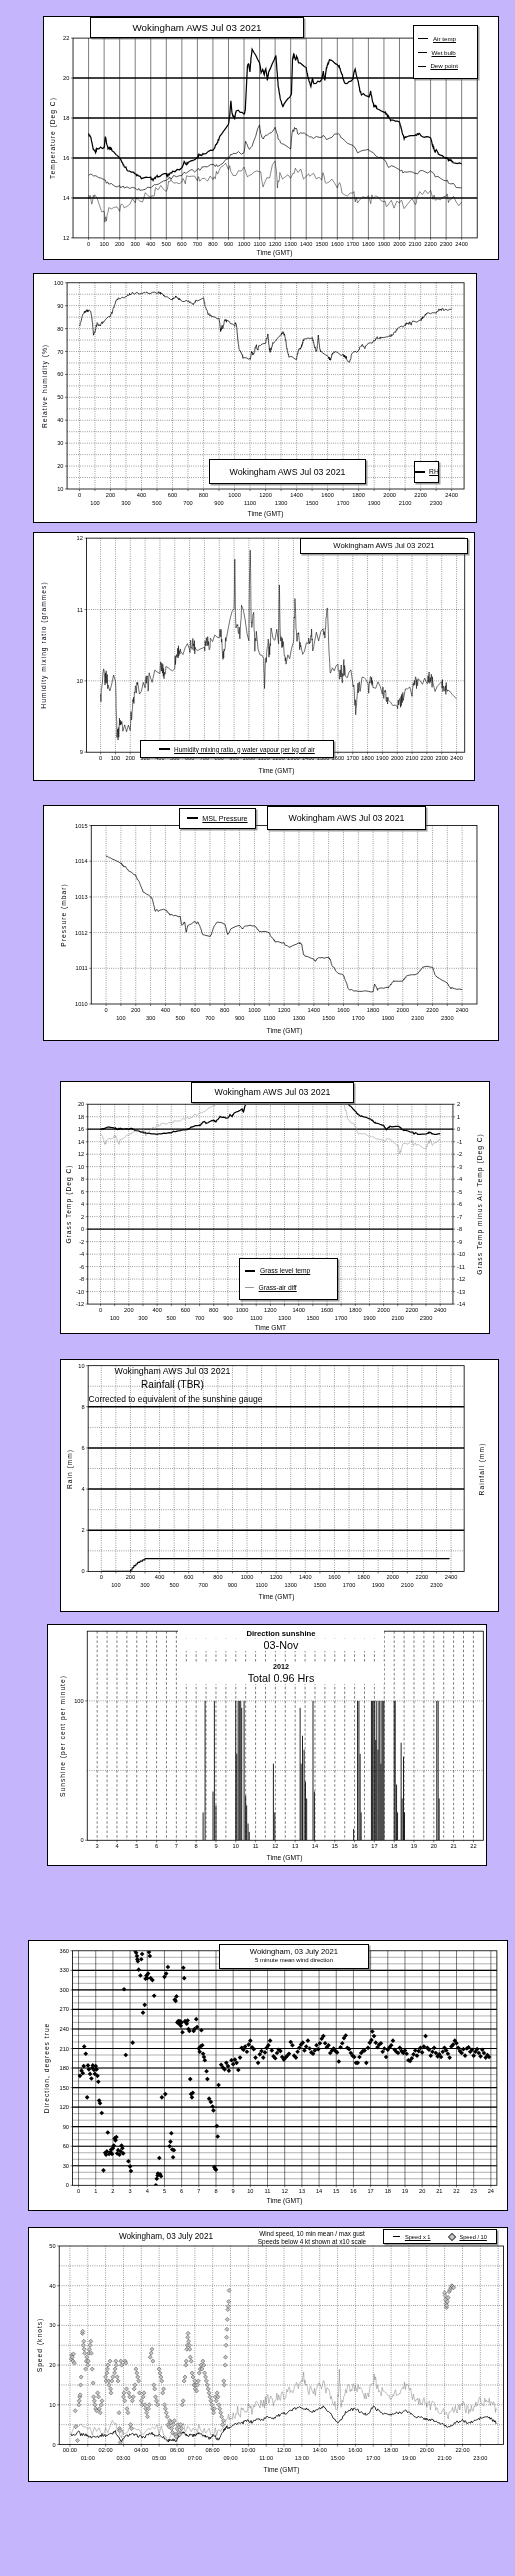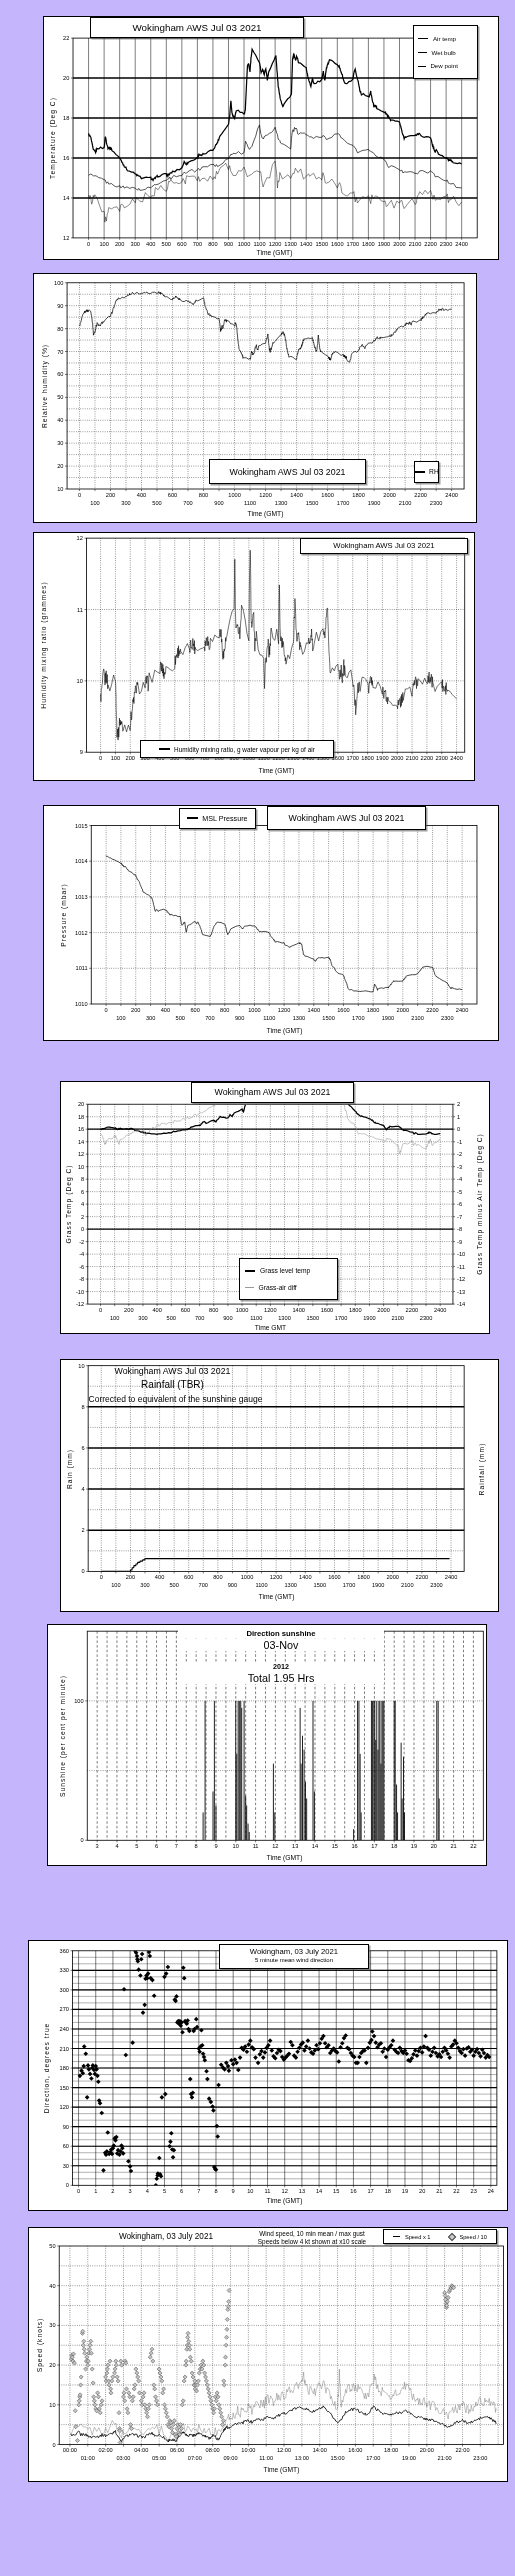--- a/index.html
+++ b/index.html
@@ -6,21 +6,21 @@
   body{font-family:"Liberation Sans", sans-serif;color:#000;}
   #page{position:relative;width:515px;height:2576px;background:#c4b5fd;overflow:hidden;}
   .panel{position:absolute;border:0.5px solid #000;background:#fff;}
   .plot{position:absolute;left:0;top:0;}
   svg text{font-family:"Liberation Sans", sans-serif;fill:#000;}
   .box{position:absolute;border:0.5px solid #000;background:#fff;box-shadow:1.5px 1.5px 0 rgba(80,80,80,.55);}
   .ttl{display:flex;align-items:center;justify-content:center;text-align:center;}
   .ylab{position:absolute;white-space:nowrap;transform:translate(-50%,-50%) rotate(-90deg);font-size:6.7px;letter-spacing:1px;}
   .xlab{position:absolute;font-size:6.7px;text-align:center;}
   .ftext{position:absolute;text-align:center;white-space:nowrap;}
-  .lrow{display:flex;align-items:center;gap:4.6px;font-size:6.2px;white-space:nowrap;}
+  .lrow{display:flex;align-items:center;gap:4.6px;font-size:6.2px;white-space:nowrap;text-decoration:underline;}
   .g-line{display:inline-block;background:#000;flex:0 0 auto;}
   .g-w3{width:10.3px;height:1.5px;}
   .g-w2{width:8.8px;height:1px;}
   .g-w1{width:7.7px;height:0.5px;}
   .g-gray{width:8.8px;height:1px;background:#999;}
   .g-dia{display:inline-block;width:4.1px;height:4.1px;background:#c9c9c9;border:0.5px solid #444;transform:rotate(45deg);flex:0 0 auto;}
 </style>
 </head>
 <body>
 
@@ -963,21 +963,21 @@
           <line x1="690.0465" y1="418" x2="690.0465" y2="255.6" stroke="#000" stroke-width="1.7"></line>
           <line x1="691.9689999999999" y1="418" x2="691.9689999999999" y2="363.8666666666667" stroke="#000" stroke-width="1.7"></line>
           <line x1="754.6424999999999" y1="418" x2="754.6424999999999" y2="147.33333333333337" stroke="#000" stroke-width="1.7"></line>
           <line x1="757.334" y1="418" x2="757.334" y2="147.33333333333337" stroke="#000" stroke-width="1.7"></line>
           <line x1="759.2565" y1="418" x2="759.2565" y2="336.8" stroke="#000" stroke-width="1.7"></line>
         </g>
       </svg>
     <div class="ftext" style="left:130px;top:4.1px;width:206px;font-size:7.7px;font-weight:bold;background:#fff">Direction sunshine</div>
     <div class="ftext" style="left:130px;top:14.4px;width:206px;font-size:10.8px;background:#fff">03-Nov</div>
     <div class="ftext" style="left:130px;top:37px;width:206px;font-size:7.2px;font-weight:bold;background:#fff">2012</div>
-    <div class="ftext" style="left:130px;top:47px;width:206px;font-size:10.8px;background:#fff">Total 1.95 Hrs</div>
+    <div class="ftext" style="left:130px;top:47px;width:206px;font-size:10.8px;background:#fff">Total 0.96 Hrs</div>
     <div class="ylab" style="left:14.4px;top:111px">Sunshine (per cent per minute)</div>
     <div class="xlab" style="left:185px;top:229px;width:103px">Time (GMT)</div>
   </section>
 
   <section class="panel" style="left:28px;top:1940px;width:478px;height:269px">
     <svg class="plot" width="478" height="269" viewBox="0 0 928 523">
         <defs>
           <clipPath id="cp7">
             <rect x="84" y="19" width="825" height="456"></rect>
           </clipPath>

